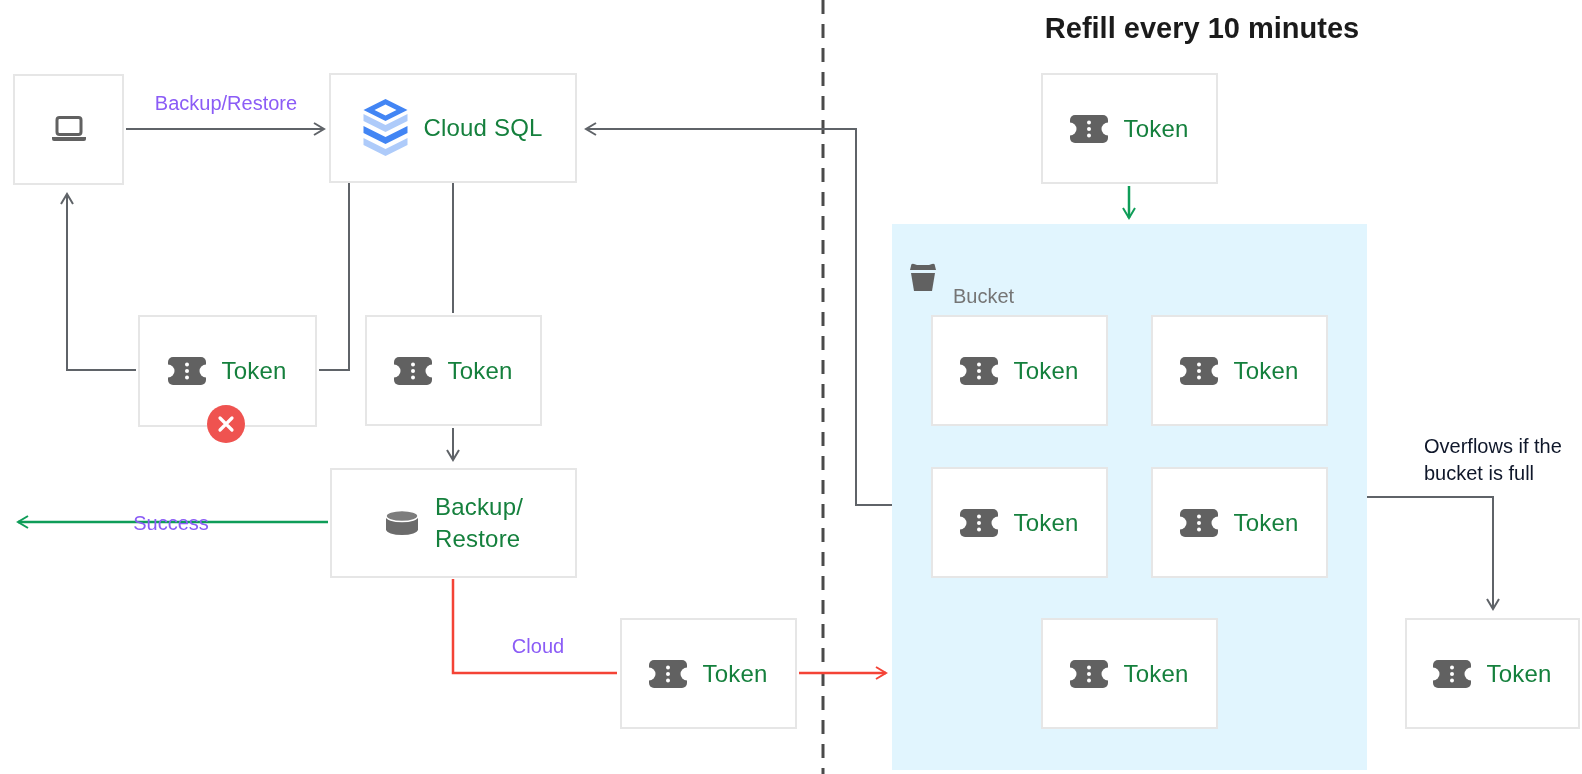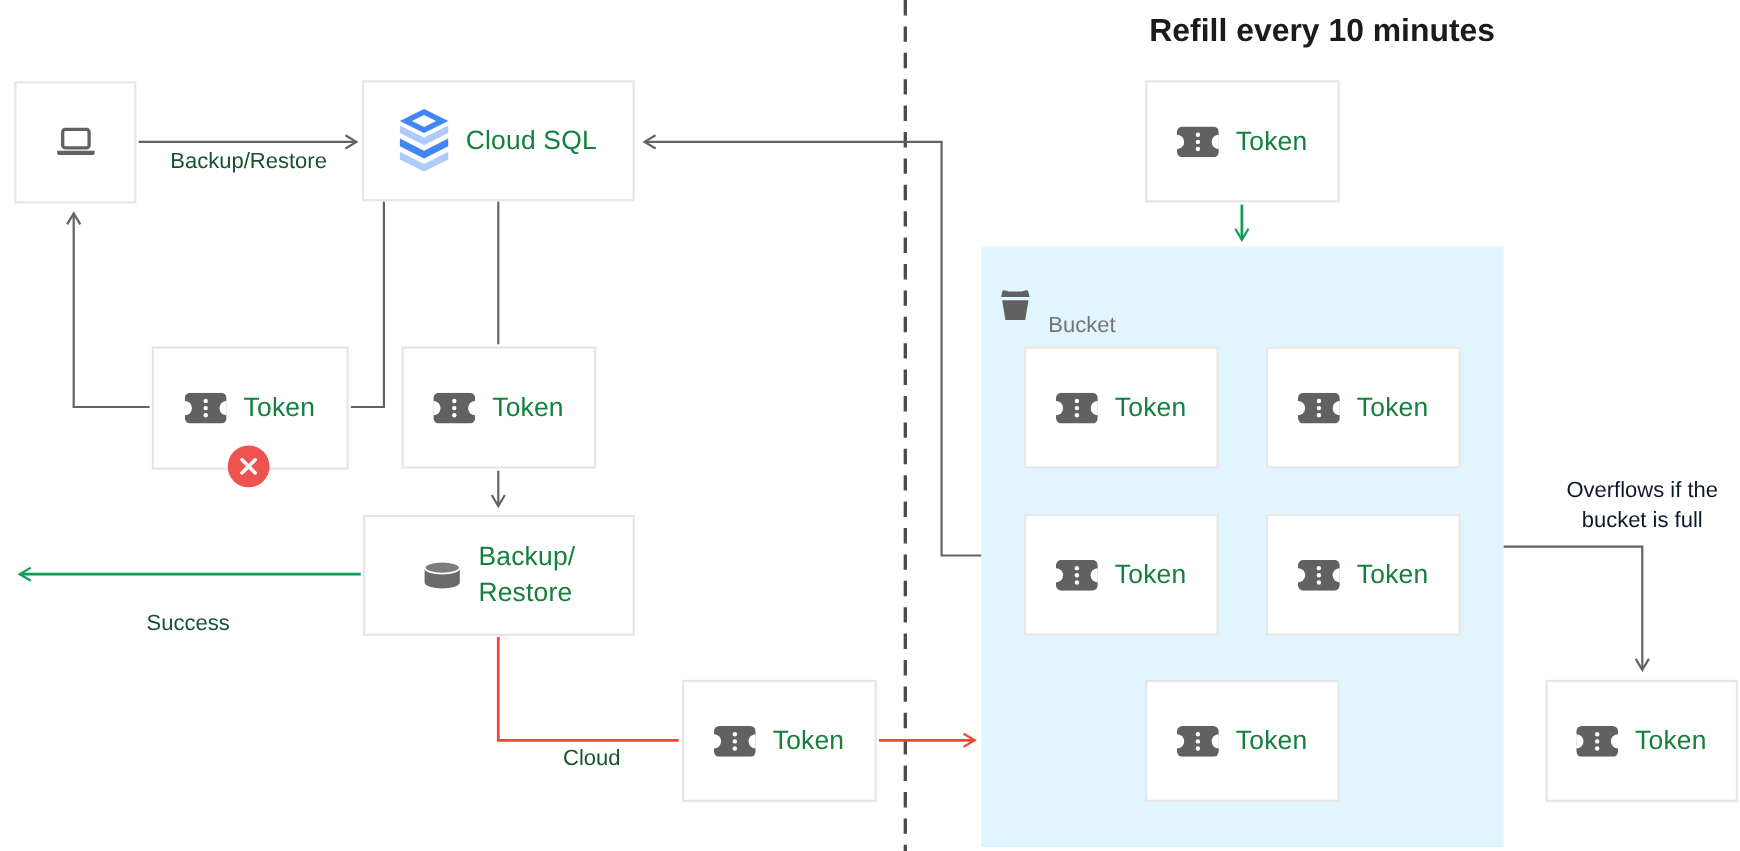--- a/index.html
+++ b/index.html
@@ -6,37 +6,37 @@
   body{font-family:"Liberation Sans", sans-serif;}
   .page{position:relative;width:1582px;height:774px;overflow:hidden;background:#ffffff;}
 
   .bucket-region{position:absolute;left:892px;top:224px;width:475px;height:546px;background:#E1F5FE;}
 
   .node{position:absolute;background:#ffffff;border:2px solid #e6e6e6;box-sizing:border-box;
         display:flex;align-items:center;justify-content:center;gap:15px;}
   .node .label{font-size:24px;color:#15803d;letter-spacing:0.2px;}
   .node .label.two-line{line-height:1.32;text-align:left;}
 
-  .glabel{position:absolute;font-size:20px;color:#14532d;transform:translate(-50%,-50%);white-space:nowrap;margin-top:44px;}
+  .glabel{position:absolute;font-size:20px;color:#8b5cf6;transform:translate(-50%,-50%);white-space:nowrap;}
 
   .title{position:absolute;left:1202px;top:12px;transform:translateX(-50%);
          font-size:29px;font-weight:bold;color:#1b1b1b;white-space:nowrap;}
 
   .bucket-head{position:absolute;left:906px;top:246px;display:flex;align-items:center;gap:13px;}
   .bucket-head .blabel{font-size:20px;color:#757575;margin-top:39px;}
 
   .overflow-note{position:absolute;left:1424px;top:433px;font-size:20px;color:#0f172a;line-height:27px;}
   .overflow-note span{display:block;}
 
   .badge{position:absolute;left:207px;top:405px;width:38px;height:38px;border-radius:50%;
          background:#EF5350;display:flex;align-items:center;justify-content:center;z-index:6;}
 
   svg.overlay{position:absolute;left:0;top:0;z-index:3;}
   .node{z-index:4;}
-  .glabel,.title,.overflow-note,.bucket-head{z-index:5;text-align:center;}
+  .glabel,.title,.overflow-note,.bucket-head{z-index:5;}
 </style>
 </head>
 <body>
 
 <div class="page">
 
   <div class="bucket-region"></div>
 
   <svg class="overlay" width="1582" height="774" viewBox="0 0 1582 774">
     <defs>

